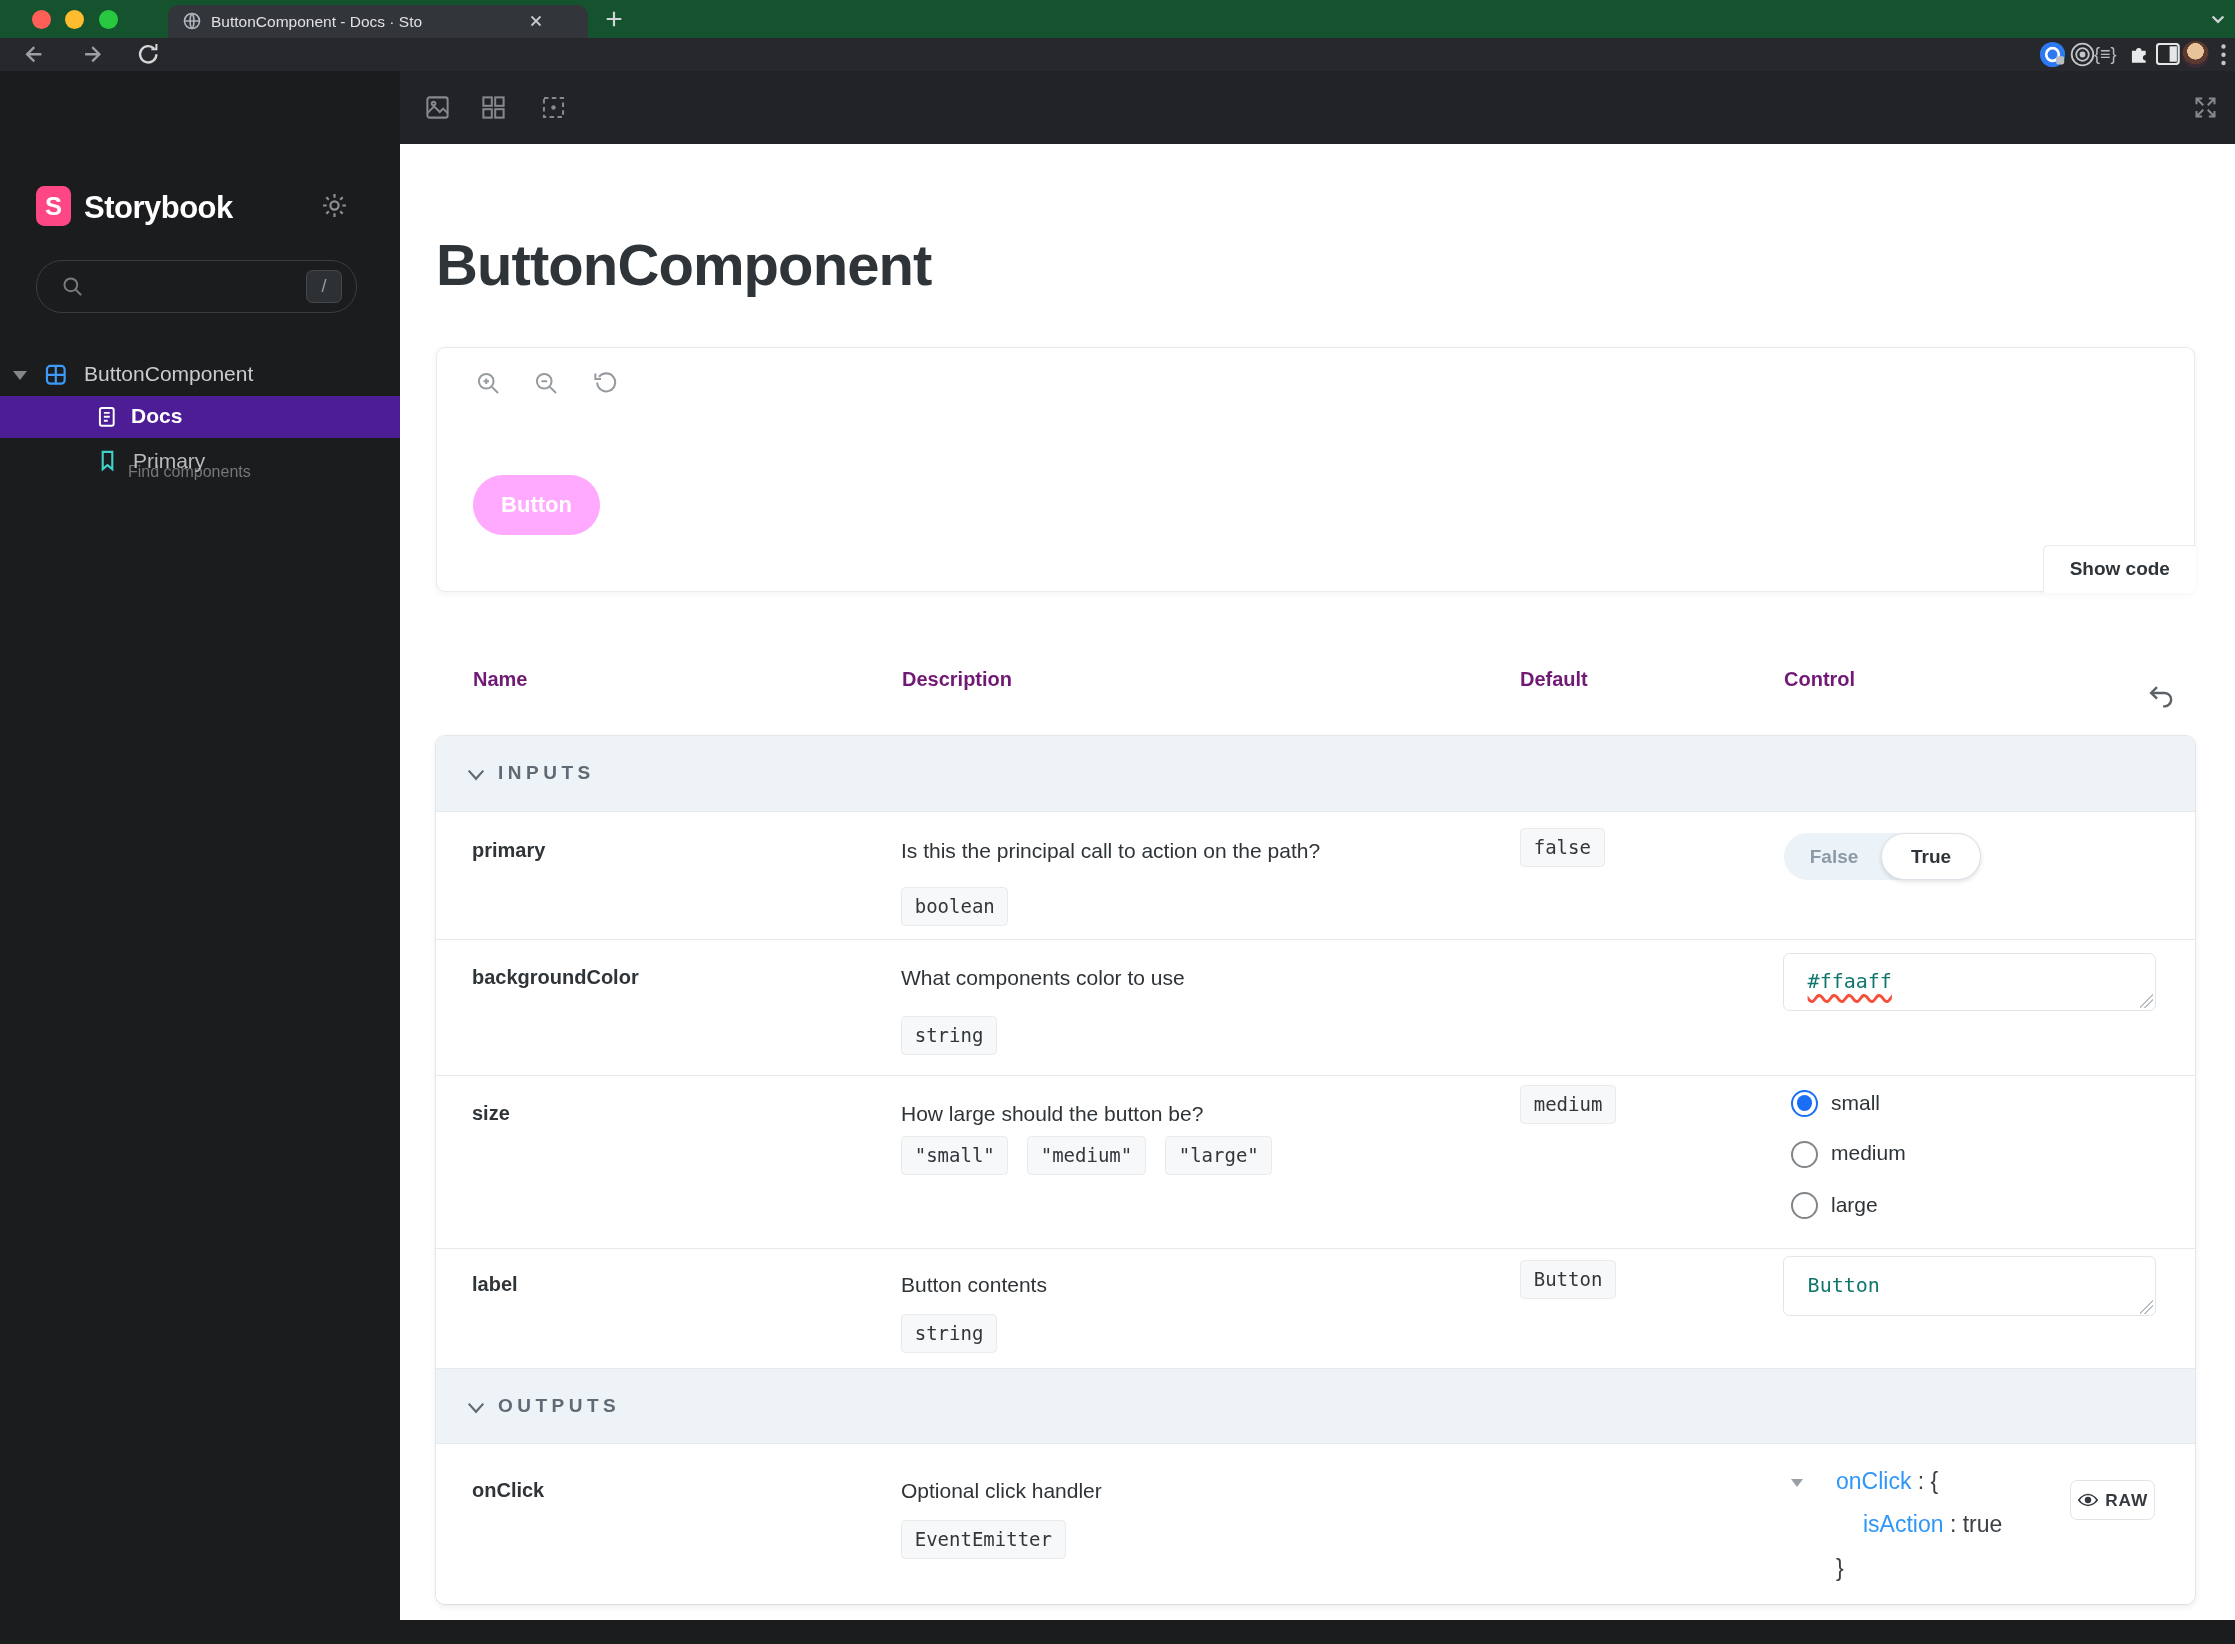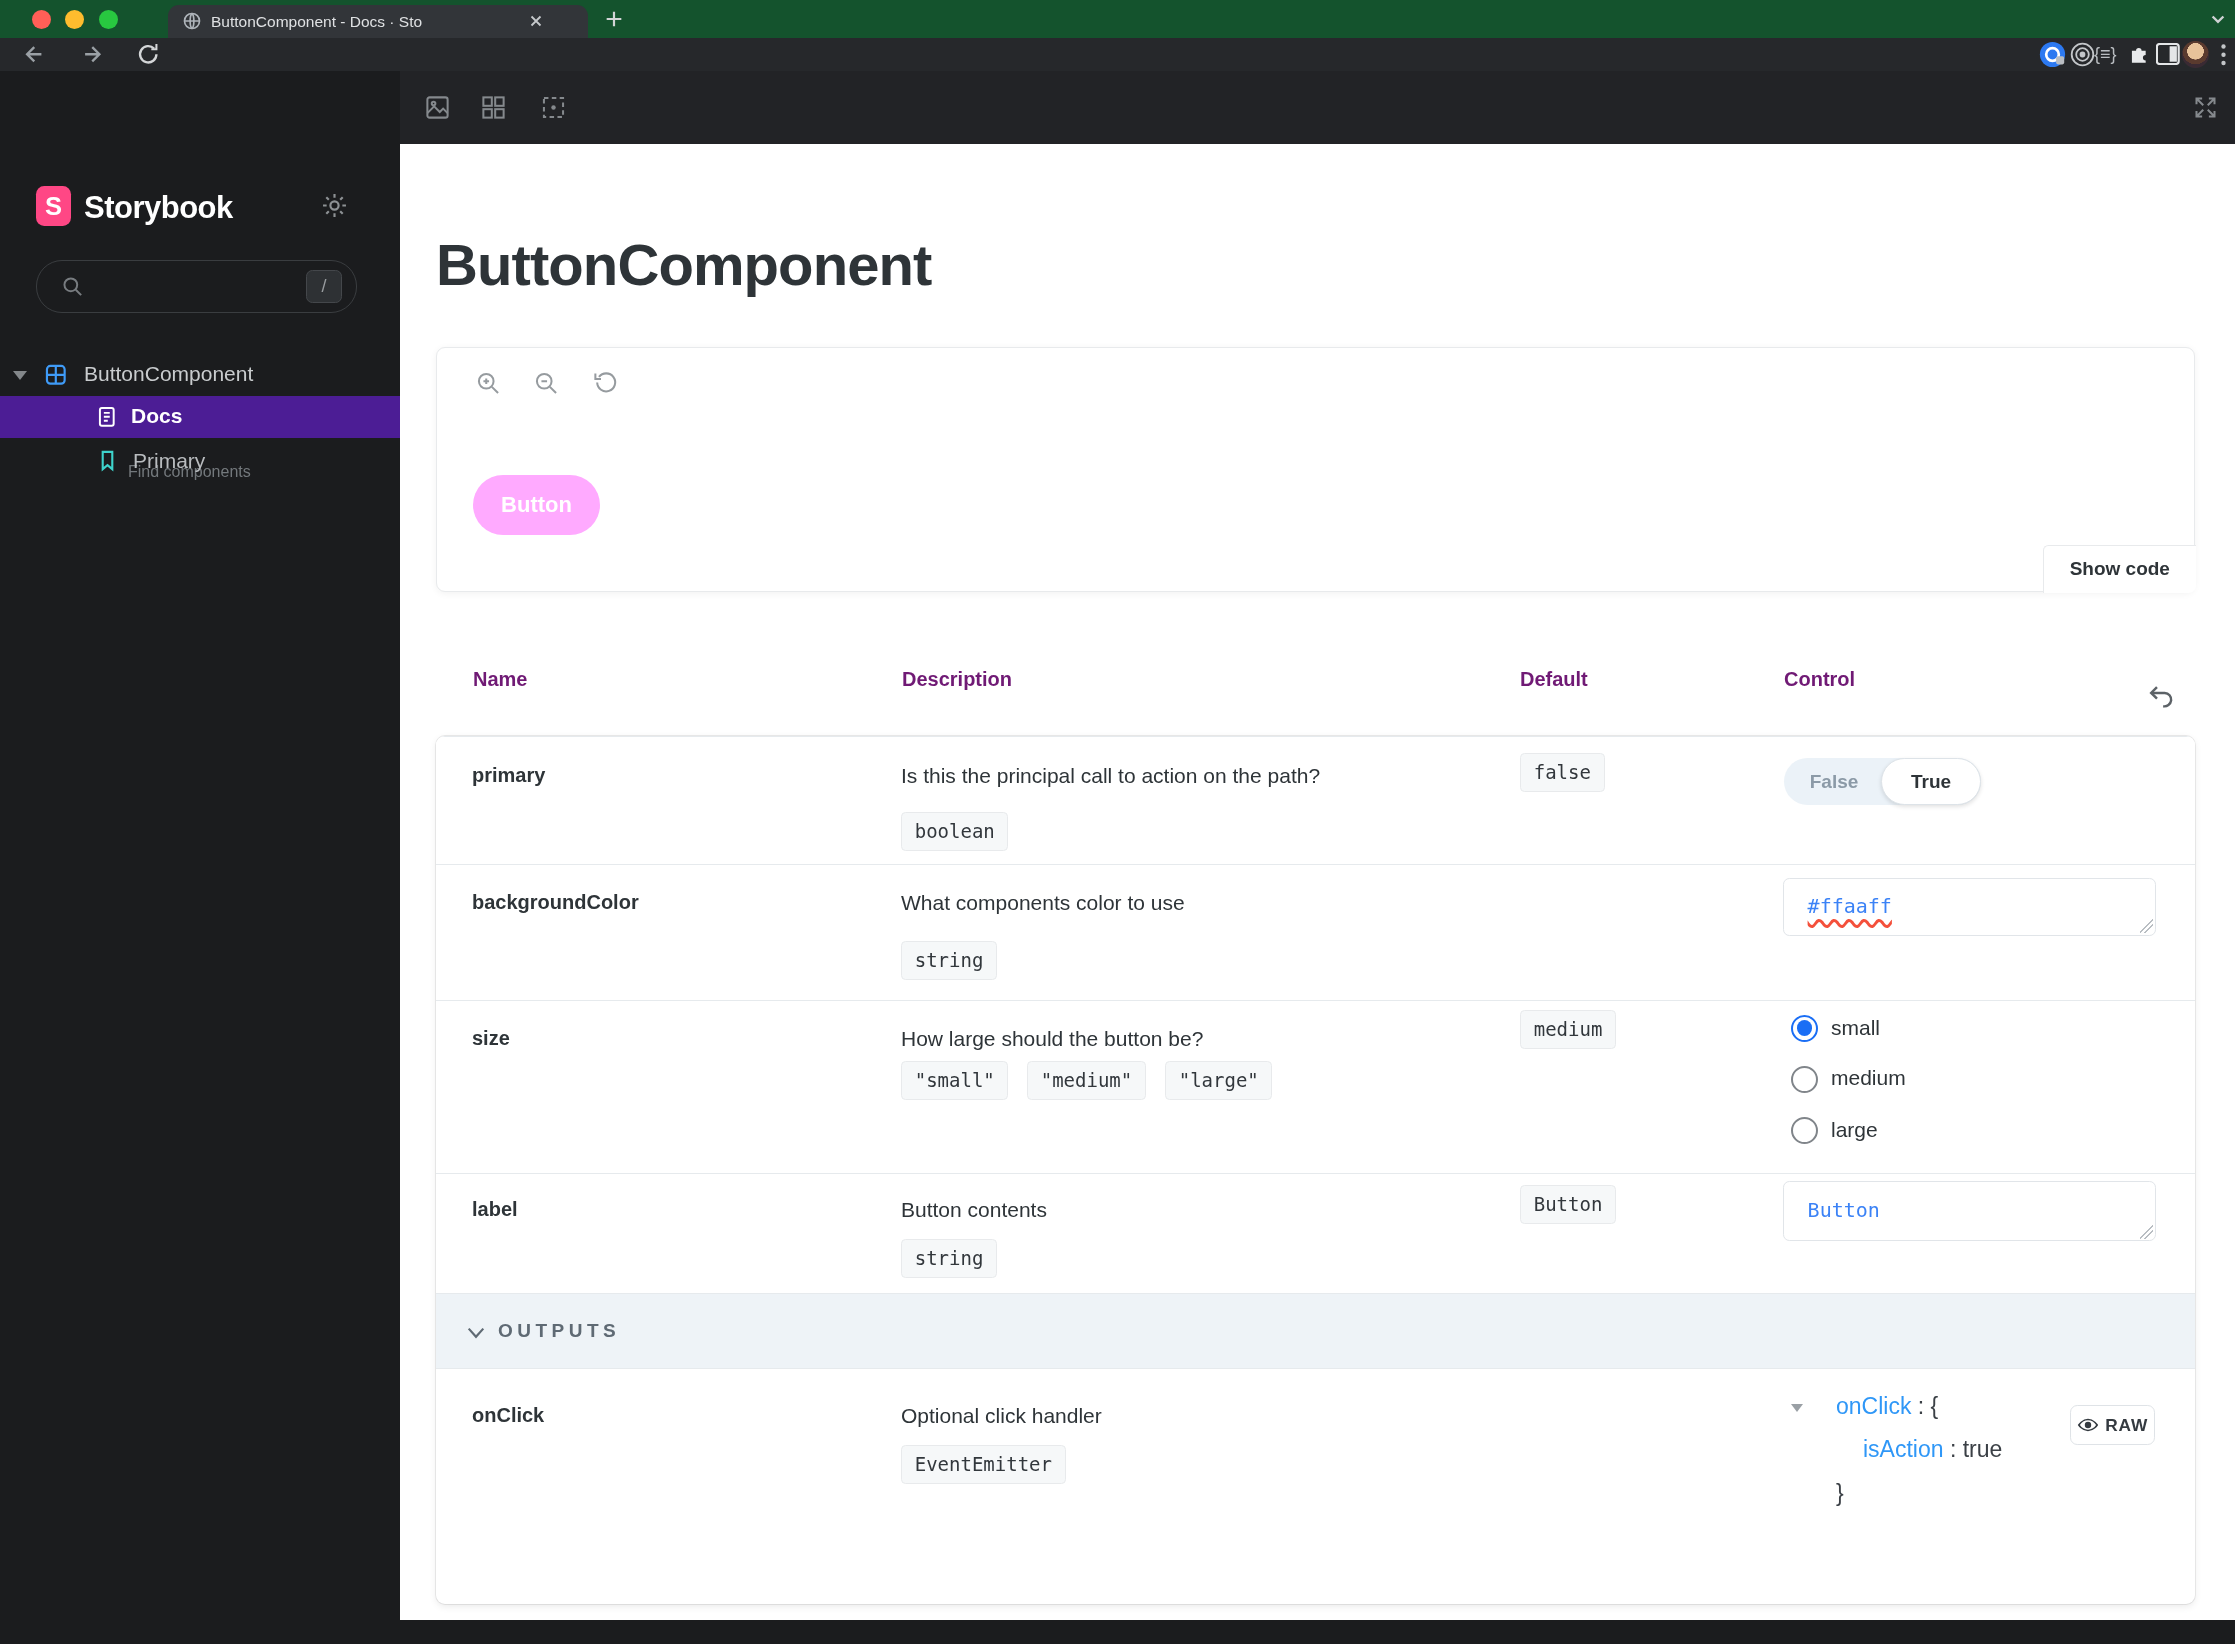--- a/index.html
+++ b/index.html
@@ -58,21 +58,21 @@
             box-shadow:0 0 0 0.9px rgba(0,0,0,.08),0 2.7px 7.3px rgba(0,0,0,.08);background:#fff;}
   .sectionrow{position:relative;background:#eef3f7;}
   .sectionlbl{position:absolute;left:62px;top:25.5px;font-size:19px;font-weight:700;letter-spacing:4.5px;color:#5f6a74;}
   .chev{position:absolute;left:29px;top:31px;color:#5f6a74;}
   .arow{position:relative;background:#fff;border-top:1.8px solid #e6eaed;box-sizing:border-box;}
   .aname{position:absolute;left:36px;font-size:20px;font-weight:700;color:#2e3438;}
   .adesc{position:absolute;left:465px;font-size:21px;color:#2e3438;}
   .chip{position:absolute;font-family:"DejaVu Sans Mono",monospace;font-size:19px;color:#32373c;
         background:#f6f8f9;border:1.4px solid #e8eaec;border-radius:4.5px;padding:9px 12.7px;line-height:1;}
   .ctrlbox{position:absolute;left:1347px;width:373px;height:58px;border:1.8px solid #e1e5e9;border-radius:6.4px;
-           box-sizing:border-box;background:#fff;font-family:"DejaVu Sans Mono",monospace;font-size:20px;color:#3b82f6;
+           box-sizing:border-box;background:#fff;font-family:"DejaVu Sans Mono",monospace;font-size:20px;color:#0f766e;
            padding:15.5px 0 0 23.6px;}
   .ctrlbox::after{content:"";position:absolute;right:1.8px;bottom:1.8px;width:13.6px;height:13.6px;
       background:linear-gradient(135deg,transparent 0 46%,#b9bec3 46% 54%,transparent 54% 66%,#b9bec3 66% 74%,transparent 74%);}
   .wavy{text-decoration:underline;text-decoration-style:wavy;text-decoration-color:#f4503b;
         text-decoration-thickness:2.7px;text-underline-offset:6.4px;}
   .toggle{position:absolute;left:1348px;width:197px;height:47px;border-radius:23.6px;background:#ebf2f8;}
   .t-off{position:absolute;left:0;top:0;width:100px;height:47px;display:flex;align-items:center;justify-content:center;
          font-size:19px;font-weight:600;color:#8b9aa7;}
   .t-on{position:absolute;left:97px;top:0;width:100px;height:47px;border-radius:23.6px;background:#fff;
         border:1.8px solid #dde3e8;box-sizing:border-box;display:flex;align-items:center;justify-content:center;
@@ -324,20 +324,28 @@
 <span class="abs thead" style="left:1784px">Control</span>
 <span class="abs" style="left:2146px;top:680px">
   <svg width="31" height="31" viewBox="0 0 24 24" fill="none" stroke="#5c6267" stroke-width="1.9">
     <path d="M4.5 10h10a5.2 5.2 0 11-1.2 10.3"></path>
       <path d="M8.5 5.5L4 10l4.5 4.5"></path>
   </svg>
 </span>
 
 <div class="abs argscard">
 
+  <div class="sectionrow" style="height:75px">
+    <span class="chev">
+      <svg width="22" height="16.4" viewBox="0 0 24 18" fill="none" stroke="currentColor" stroke-width="2.4">
+          <path d="M4 4l8 9 8-9"></path>
+        </svg>
+    </span>
+    <span class="sectionlbl">INPUTS</span>
+  </div>
 
   <div class="arow" style="height:128px">
     <span class="aname" style="top:27px">primary</span>
     <span class="adesc" style="top:27px">Is this the principal call to action on the path?</span>
     <span class="chip" style="left:465px;top:75px">boolean</span>
     <span class="chip" style="left:1084px;top:16.4px">false</span>
     <div class="toggle" style="top:21px">
       <span class="t-off">False</span>
       <span class="t-on">True</span>
     </div>

